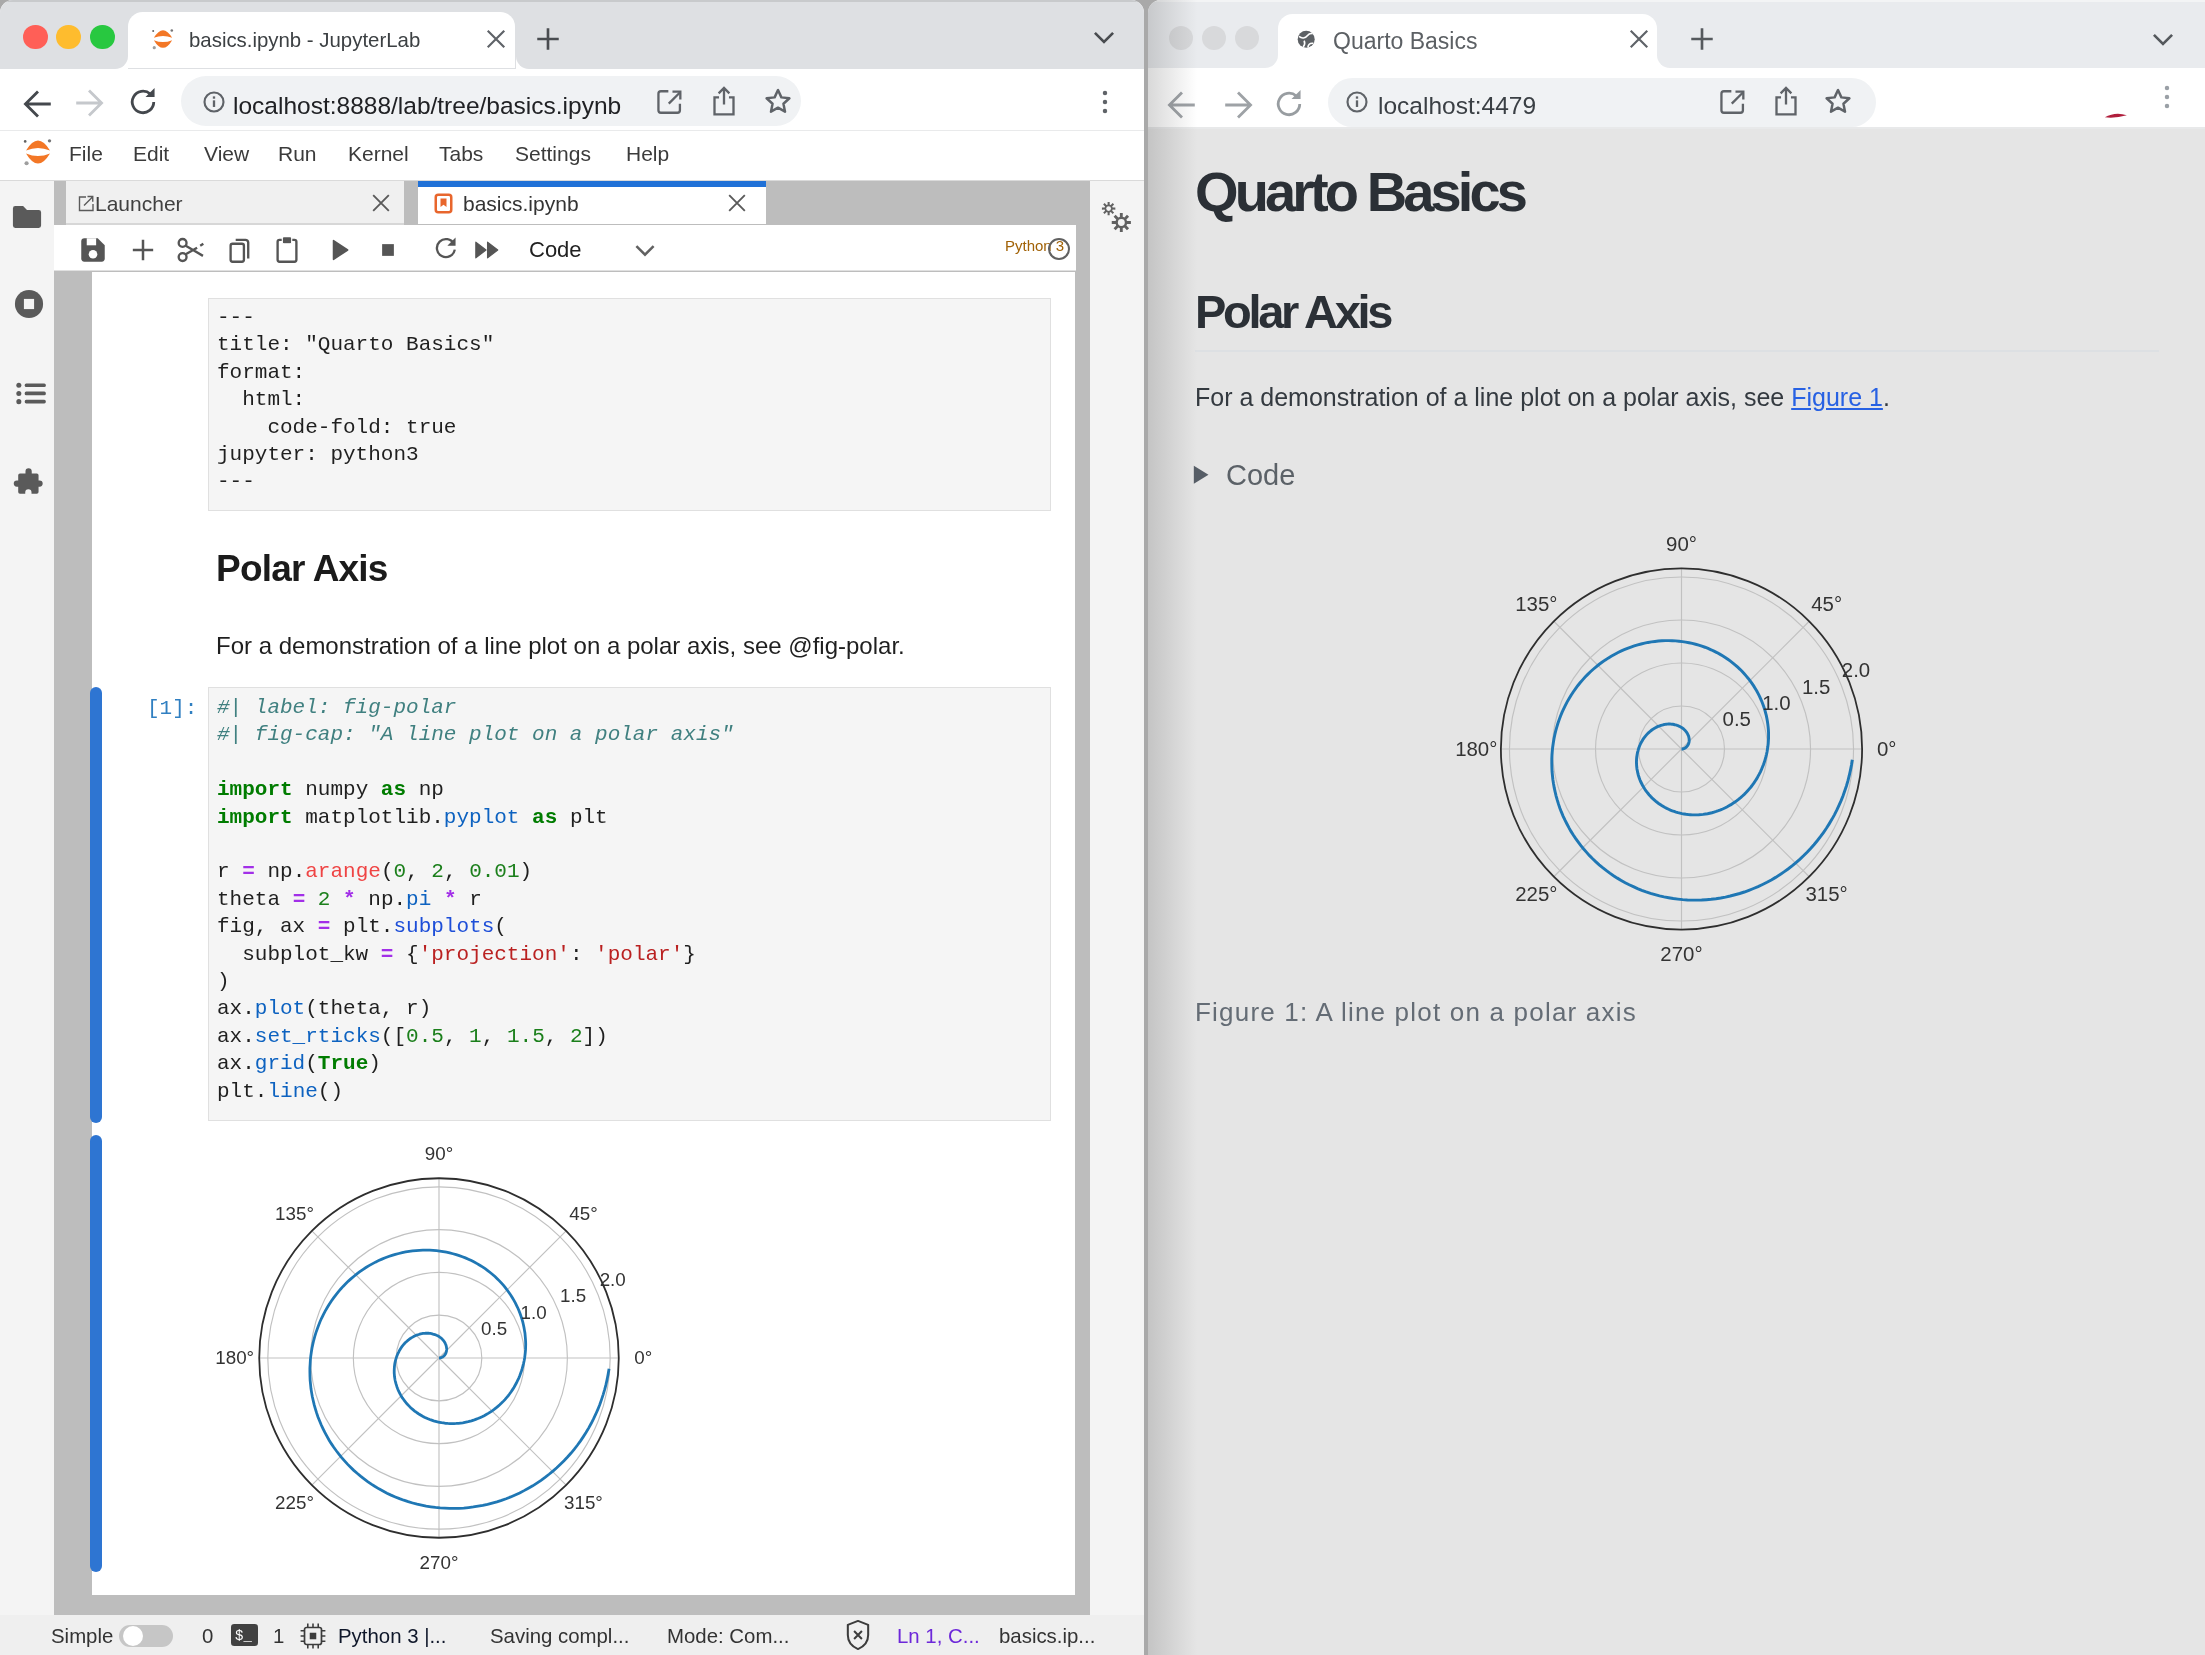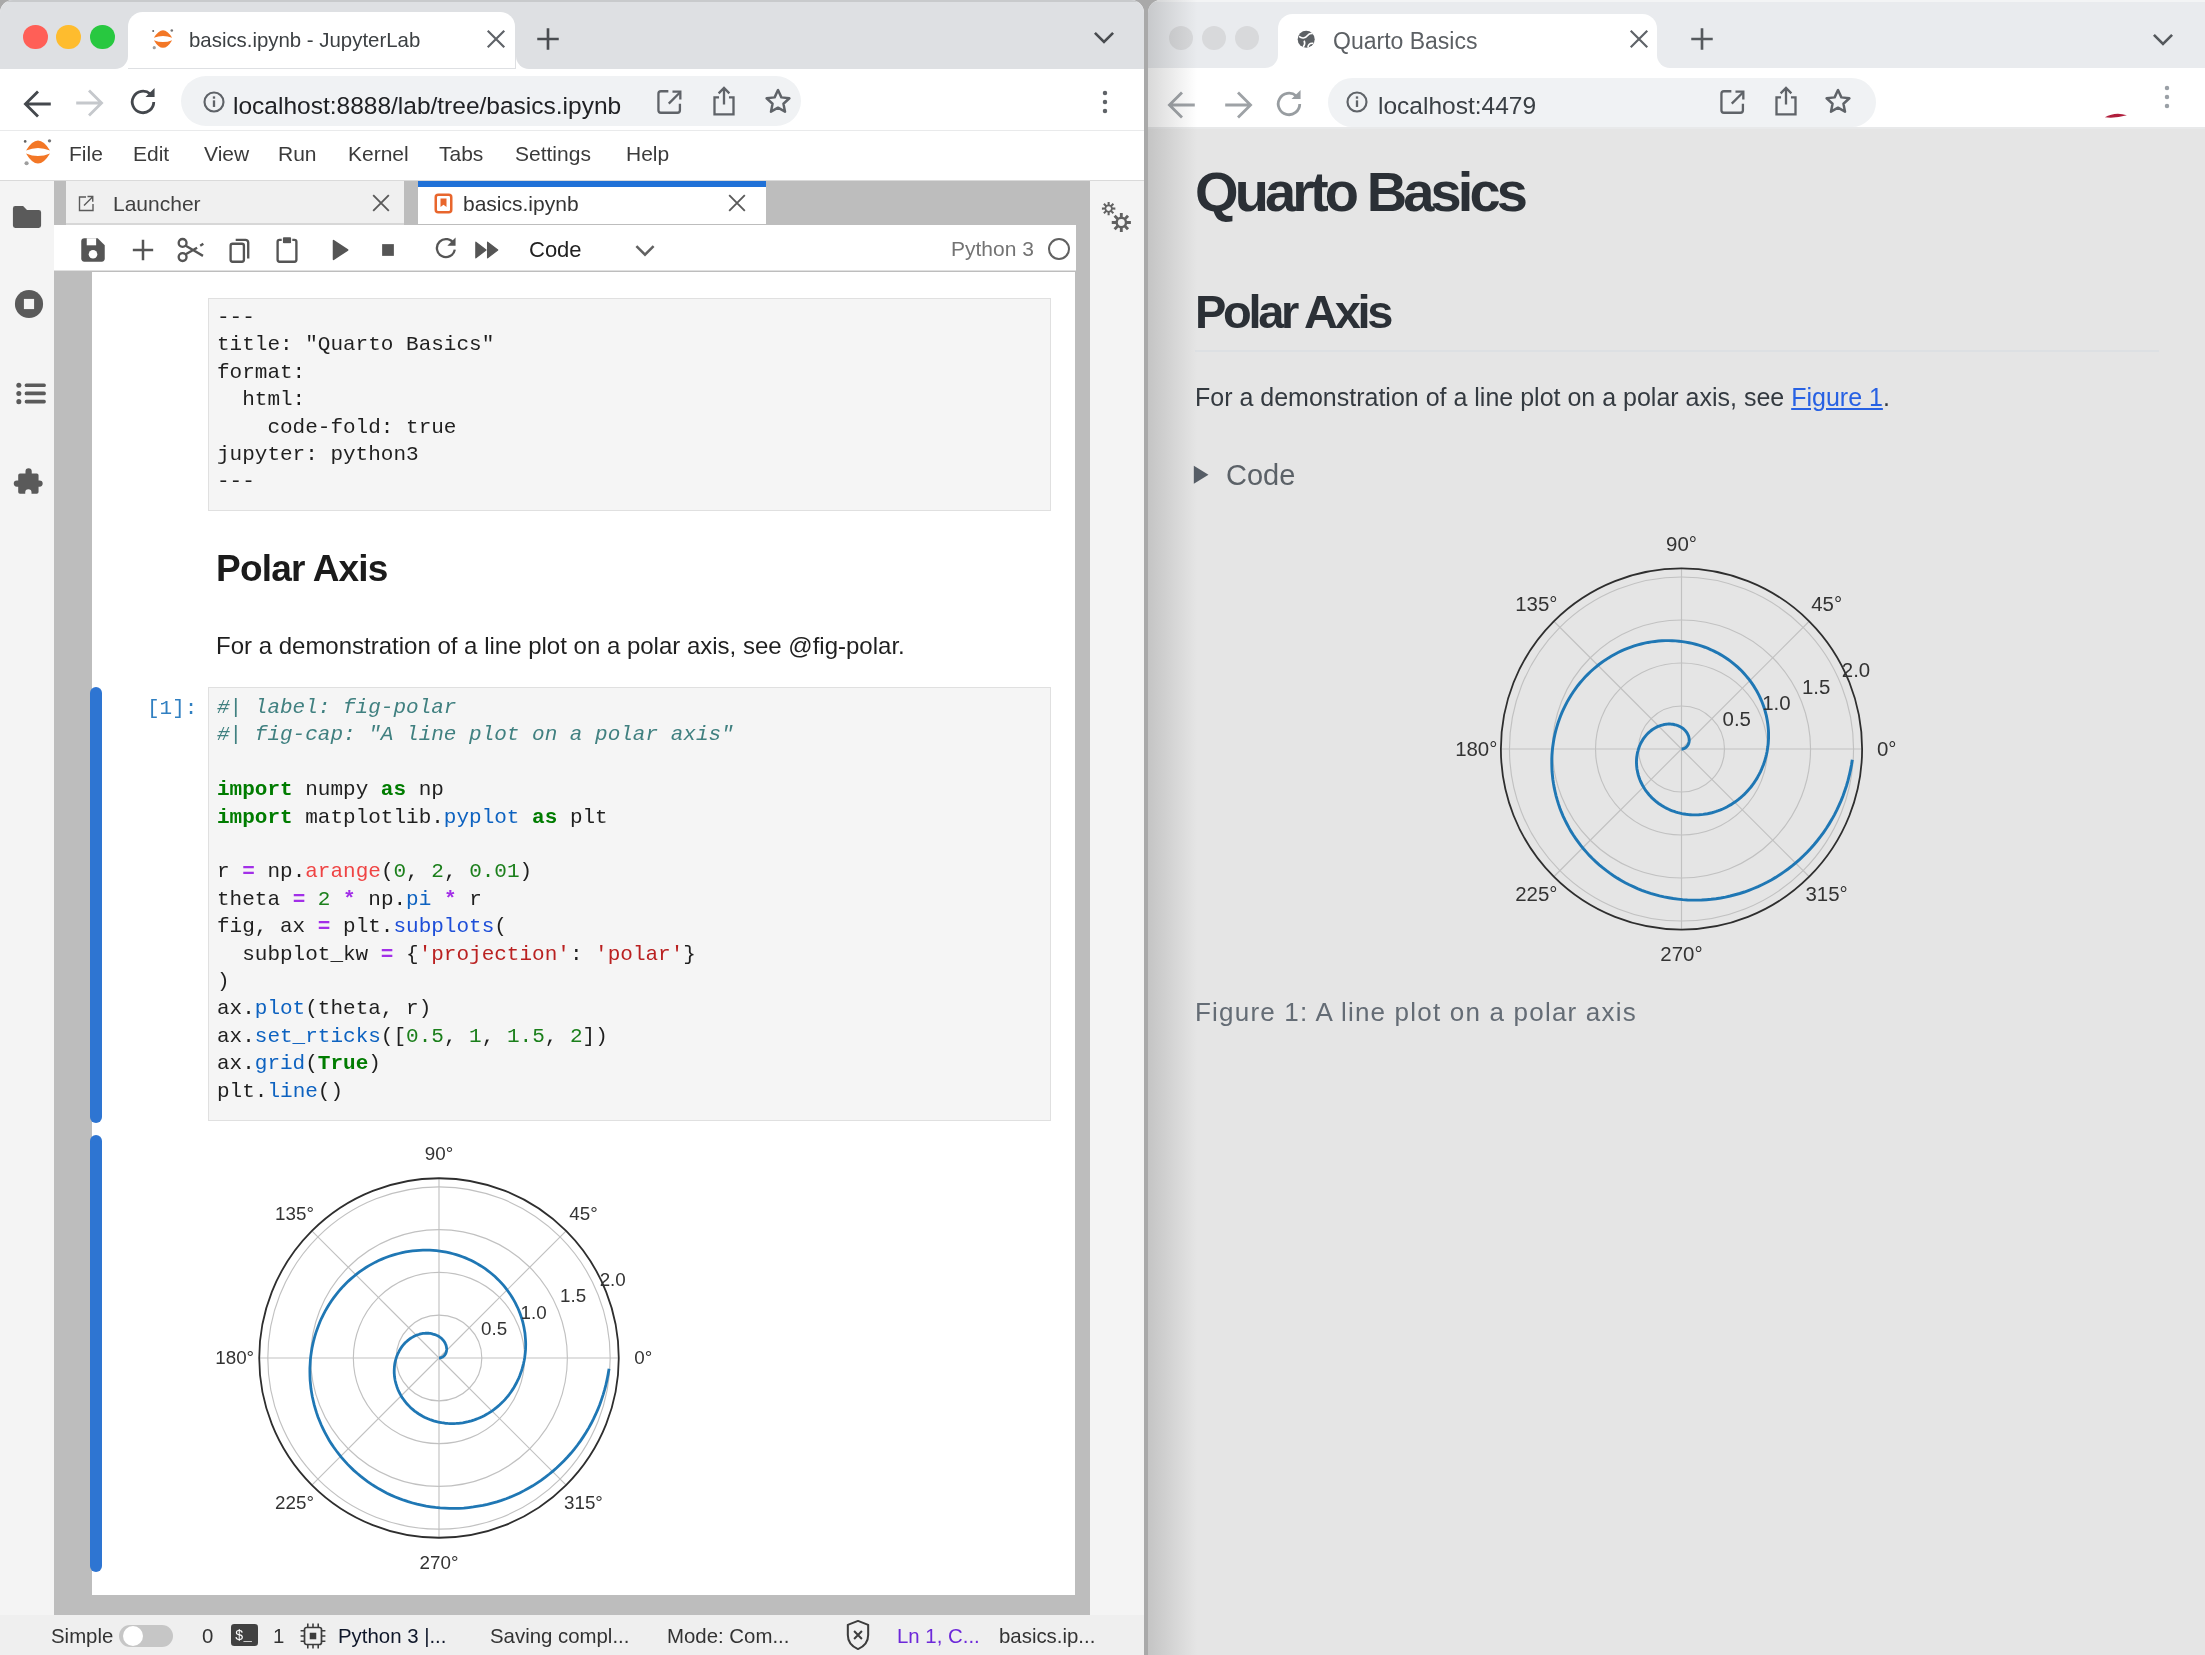--- a/index.html
+++ b/index.html
@@ -112,21 +112,21 @@
       <circle cx="13" cy="10.5" r="2.9" fill="#f4f4f4"></circle>
       <polygon points="35.5,25.8 40.2,25.7 40.2,29.3 35.5,29.2 34.9,30.8 34.7,31.2 38.0,34.4 35.4,37.0 32.2,33.7 30.7,34.3 30.2,34.5 30.3,39.2 26.7,39.2 26.8,34.5 25.2,33.9 24.8,33.7 21.6,37.0 19.0,34.4 22.3,31.2 21.7,29.7 21.5,29.2 16.8,29.3 16.8,25.7 21.5,25.8 22.1,24.2 22.3,23.8 19.0,20.6 21.6,18.0 24.8,21.3 26.3,20.7 26.8,20.5 26.7,15.8 30.3,15.8 30.2,20.5 31.8,21.1 32.2,21.3 35.4,18.0 38.0,20.6 34.7,23.8 35.3,25.3" fill="#616161"></polygon>
       <circle cx="28.5" cy="27.5" r="4.2" fill="#f4f4f4"></circle>
     </svg>
     <div class="abs" style="left:66px;top:181px;width:338px;height:43px;background:#f0f0f0"></div>
     <div class="abs" style="left:66px;top:223px;width:338px;height:1.6px;background:#d7d7d7"></div>
     <svg style="position:absolute;left:75px;top:192px" width="23" height="23" viewBox="0 0 46 46">
       <path d="M22 10 H9 v27 h27 V24" stroke="#5a5a5a" stroke-width="2.8" fill="none"></path>
       <path d="M25 9 h10.5 v10.5 M34.5 10.5 L18 27" stroke="#5a5a5a" stroke-width="2.8" fill="none"></path>
     </svg>
-    <div class="abs" style="left:113px;top:192px;font-size:21px;color:#404040">Launcher</div>
+    <div class="abs" style="left:95px;top:192px;font-size:21px;color:#404040">Launcher</div>
     <svg style="position:absolute;left:363px;top:185px" width="36" height="36" viewBox="0 0 46 46">
       <path d="M13 13 L33 33 M33 13 L13 33" stroke="#5a5a5a" stroke-width="2.4" fill="none"></path>
     </svg>
     <div class="abs" style="left:418px;top:181px;width:348px;height:43px;background:#fff"></div>
     <div class="abs" style="left:418px;top:181px;width:348px;height:5.7px;background:#2071d7"></div>
     <svg style="position:absolute;left:432px;top:192px" width="23" height="23" viewBox="0 0 46 46">
       <rect x="7.5" y="5.5" width="31" height="35" rx="5" fill="#fff" stroke="#e8662d" stroke-width="5"></rect>
       <path d="M17 13 v17 l6-4.5 6 4.5 V13 z" fill="#e8662d"></path>
     </svg>
     <div class="abs" style="left:463px;top:192px;font-size:21px;color:#333">basics.ipynb</div>
@@ -166,21 +166,21 @@
       <path d="M36.5 7 v10.5 h-10.5 z" fill="#555"></path>
     </svg>
     <svg style="position:absolute;left:468px;top:232px" width="36" height="36" viewBox="0 0 46 46">
       <path d="M10 13 L23 23 L10 33 z" fill="#555" stroke="#555" stroke-width="1.5" stroke-linejoin="round"></path>
       <path d="M25 13 L38 23 L25 33 z" fill="#555" stroke="#555" stroke-width="1.5" stroke-linejoin="round"></path>
     </svg>
     <div class="abs" style="left:529px;top:237px;font-size:22px;color:#212121">Code</div>
     <svg style="position:absolute;left:627px;top:232px" width="36" height="36" viewBox="0 0 46 46">
       <path d="M12 18 l11 11 11-11" stroke="#616161" stroke-width="3.2" fill="none"></path>
     </svg>
-    <div class="abs" style="left:951px;top:237px;font-size:21px;color:#737373">Python 3</div>
+    <div class="abs" style="left:1005px;top:237px;font-size:15px;color:#a16207">Python 3</div>
     <div class="abs" style="left:1048px;top:238px;width:22px;height:22px;border:2.5px solid #616161;border-radius:50%"></div>
     <div class="abs" style="left:92px;top:272px;width:983px;height:1323px;background:#fff"></div>
     <div class="abs" style="left:208px;top:298px;width:843px;height:213px;background:#f5f5f5;border:1.6px solid #e0e0e0"></div>
     <pre class="abs" style="left:217px;top:304px">---
 title: "Quarto Basics"
 format:
   html:
     code-fold: true
 jupyter: python3
 ---</pre>

